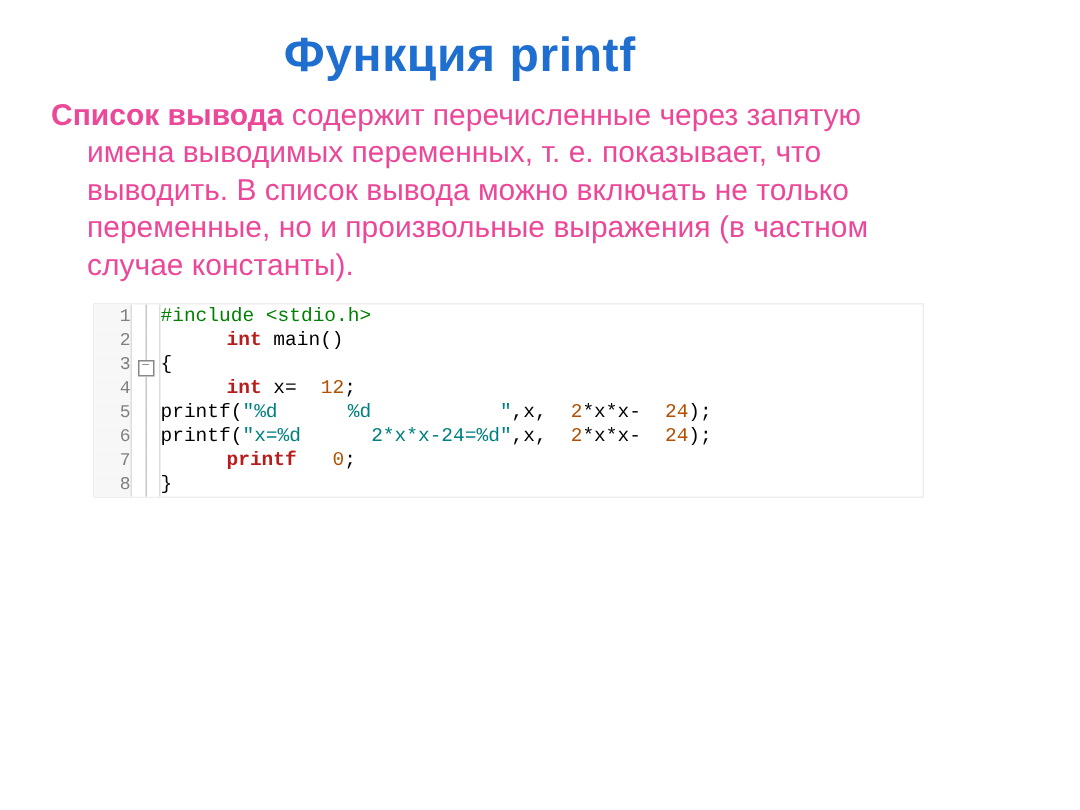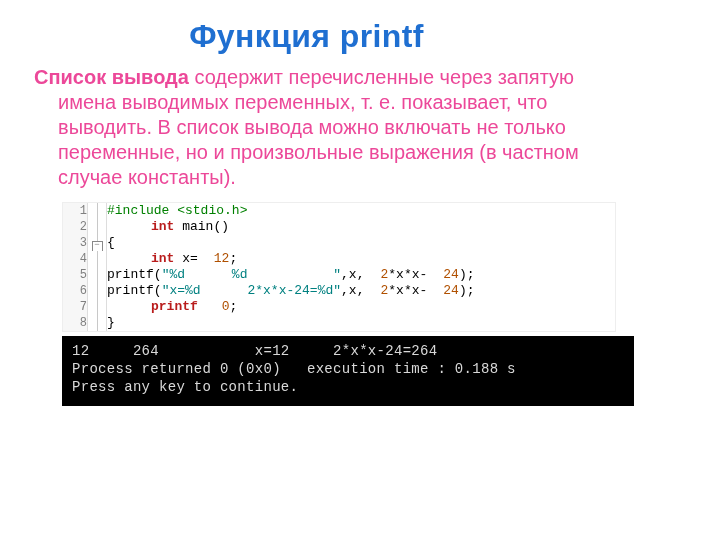--- a/index.html
+++ b/index.html
@@ -187,17 +187,14 @@
             <td class="ln-col">8</td>
             <td class="fold-col">
               <span class="vbar"></span>
             </td>
             <td class="ccol"><span>}</span></td>
           </tr>
         </tbody>
     </table>
   </div>
 
-  <div class="console"><span>12     264           x=12     2*x*x-24=264</span>
-<span>Process returned 0 (0x0)   execution time : 0.188 s</span>
-<span>Press any key to continue.</span></div>
 
 </div>
 
 </body></html>

